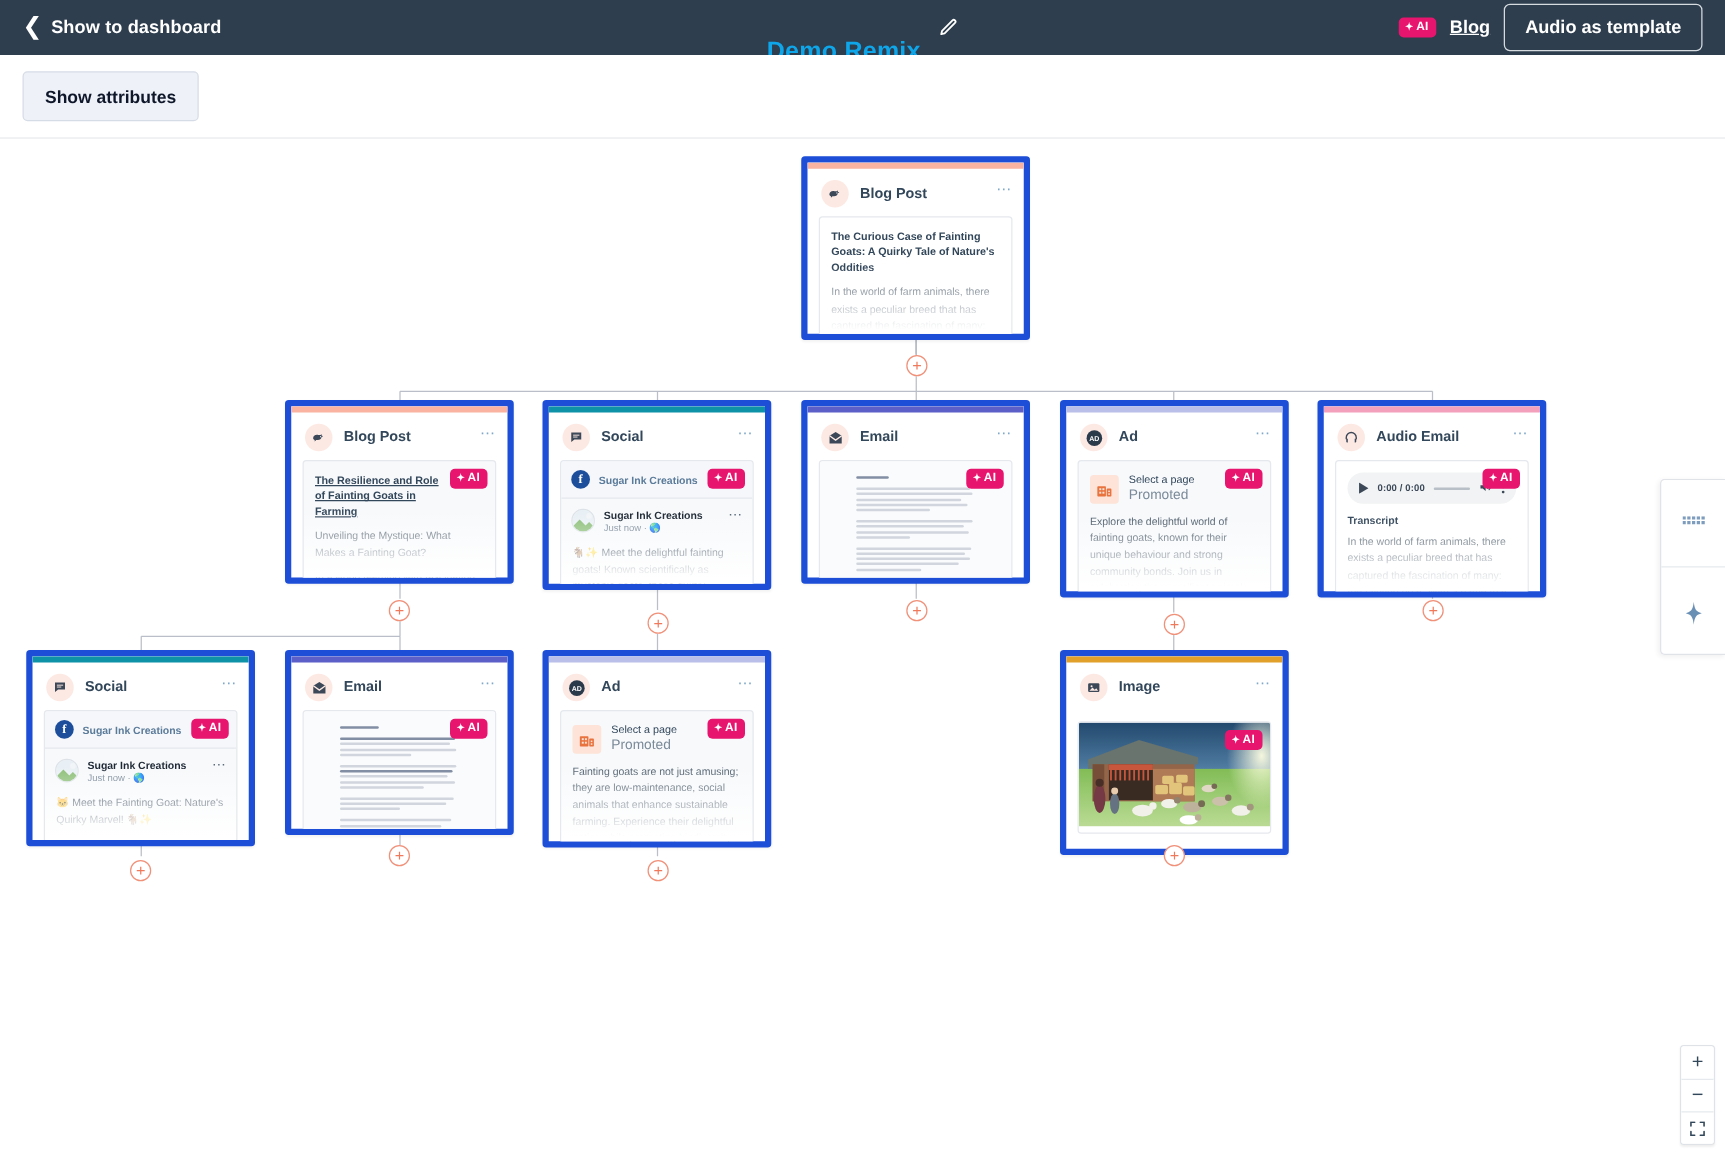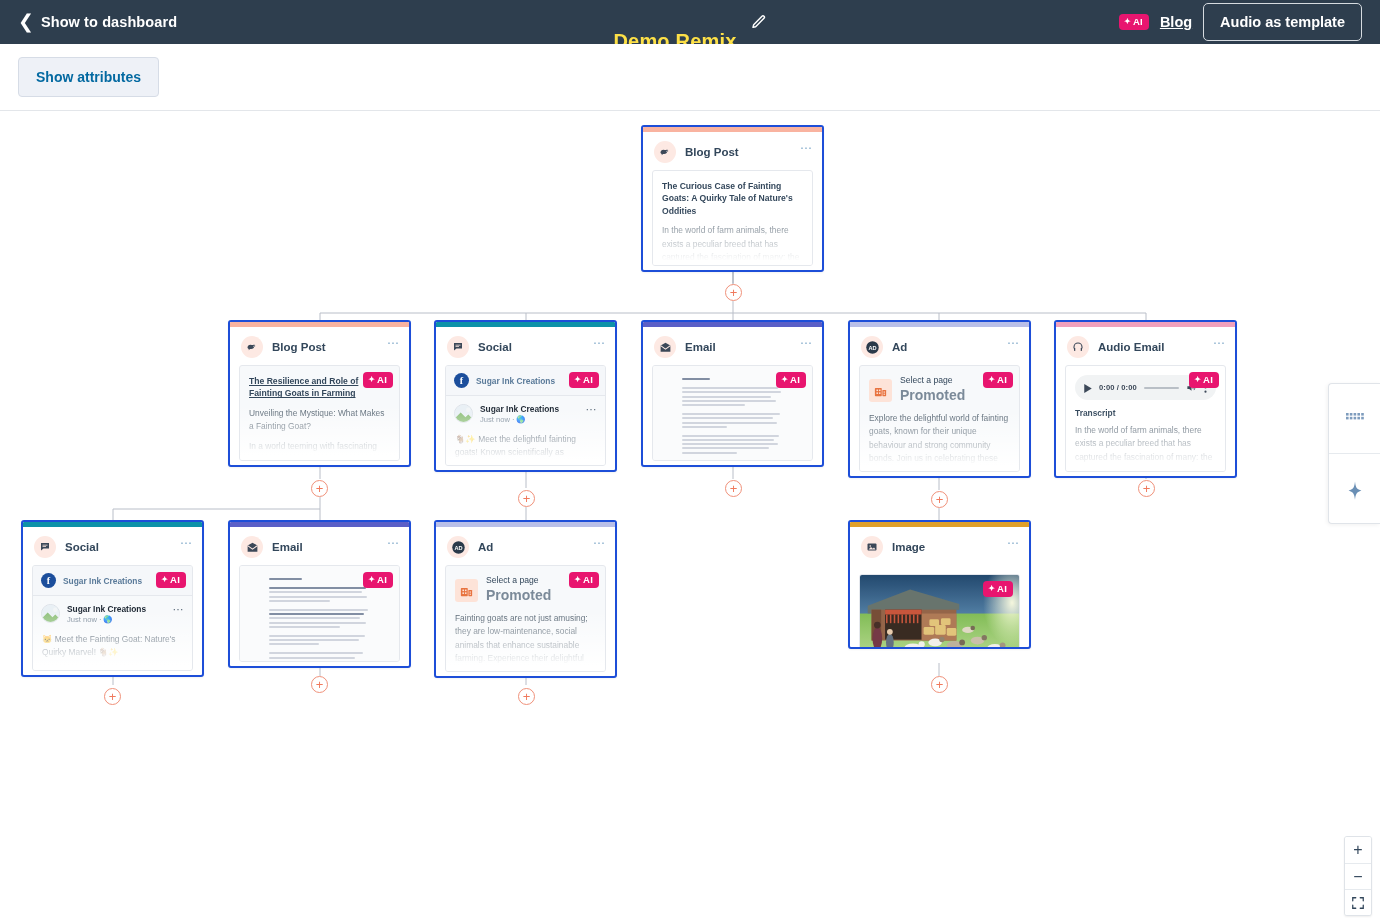--- a/index.html
+++ b/index.html
@@ -22,21 +22,21 @@
   #back-btn .chev {
     font-size: 19px; line-height: 1; font-weight: 400; margin-top: -2px;
   }
   #back-btn .lbl { font-size: 14.5px; font-weight: 700; letter-spacing: .1px; }
 
   #title-wrap {
     position: absolute; left: 0; right: 0; top: 0; height: 44px;
     display: flex; align-items: center; justify-content: center; gap: 14px;
     pointer-events: none;
   }
-  #doc-title { color: #fde047; font-size: 20px; font-weight: 700; letter-spacing: .2px; margin-top: 38px; }
+  #doc-title { color: #0ea5e9; font-size: 20px; font-weight: 700; letter-spacing: .2px; margin-top: 38px; }
   #edit-title-btn { pointer-events: auto; cursor: pointer; display: flex; align-items: center; }
 
   #topbar-right {
     position: absolute; right: 18px; top: 0; height: 44px;
     display: flex; align-items: center; gap: 11px;
   }
   .ai-badge {
     background: #e8156f; color: #fff; border-radius: 4px;
     font-size: 9.5px; font-weight: 600; padding: 3px 6px 3px 5px;
     display: inline-flex; align-items: center; gap: 2px; line-height: 1;
@@ -55,21 +55,21 @@
 
   
   #subbar {
     position: absolute; left: 0; top: 44px; width: 1380px; height: 67px;
     background: #fff; border-bottom: 1px solid #e3e6ea;
     display: flex; align-items: center; justify-content: space-between;
     padding: 0 18px;
   }
   .ghost-btn {
     background: #eef1f7; border: 1px solid #d6dce6; border-radius: 4px;
-    color: #0369a1; font-size: 14px; font-weight: 700;
+    color: #0f172a; font-size: 14px; font-weight: 700;
     padding: 11px 17px; cursor: pointer; font-family: inherit;
   }
 
   
   #canvas {
     position: absolute; left: 0; top: 111px; width: 1380px; height: 813px;
     background: #fff; overflow: hidden;
   }
   #edges { position: absolute; left: 0; top: 0; width: 1380px; height: 813px; }
 
@@ -78,21 +78,21 @@
     position: absolute; width: 17px; height: 17px; border-radius: 50%;
     background: #fff; border: 1.2px solid #f0917a; color: #f0795c;
     display: flex; align-items: center; justify-content: center;
     font-size: 13px; line-height: 1; cursor: pointer; font-family: inherit;
     padding: 0; z-index: 5;
   }
 
   
   .node {
     position: absolute; background: #fff;
-    border: 2px solid #1d4ed8; border-radius: 3px;
+    border: 5px solid #1d4ed8; border-radius: 3px;
     box-shadow: 0 1px 2px rgba(0,0,0,.05);
     overflow: hidden; z-index: 3;
   }
   .node-accent { height: 5px; width: 100%; }
   .node-head {
     display: flex; align-items: center; gap: 9px;
     padding: 9px 10px 7px 11px; position: relative;
   }
   .node-icon {
     width: 22px; height: 22px; border-radius: 50%;
@@ -157,21 +157,21 @@
   .soc-dots { margin-left: auto; color: #5b6b7b; font-size: 11px; letter-spacing: .5px; line-height: 1; cursor: pointer; }
   .soc-text { font-size: 8.4px; color: #2c3e50; line-height: 1.55; padding: 7px 1px 0 1px; }
 
   
   .ad-row { display: flex; align-items: center; gap: 8px; padding: 9px 9px 0 9px; position: relative; }
   .ad-thumb {
     width: 23px; height: 23px; border-radius: 3px; background: #fde3d8;
     display: flex; align-items: center; justify-content: center; flex: 0 0 auto;
   }
   .ad-title { font-size: 8.6px; font-weight: 400; color: #33475b; line-height: 1.3; }
-  .ad-sub { font-size: 14px; color: #7b8a99; line-height: 1.4; font-weight: bold; }
+  .ad-sub { font-size: 11px; color: #7b8a99; line-height: 1.4; }
 
   
   .mail-prev {
     background: #fafbfc; padding: 12px 10px; position: relative;
     display: flex; justify-content: center;
   }
   .mail-page { width: 72%; }
   .mline { height: 2px; background: #aeb6c4; border-radius: 1px; margin-bottom: 2.2px; opacity: .55; }
   .mline.dark { background: #5a6a86; opacity: .75; }
   .mgap { height: 5px; }
@@ -648,21 +648,21 @@
         </span>
         <span>
           <span class="ad-title" style="display:block;">Select a page</span>
           <span class="ad-sub" style="display:block;">Promoted</span>
         </span>
       </div>
       <div class="body-p2">Fainting goats are not just amusing; they are low-maintenance, social animals that enhance sustainable farming. Experience their delightful antics while promoting biodiversity and pasture health. Join the movement for joy filled eco-friendly</div>
     </div>
   </div>
 
-  <div class="node" style="left:848px; top:409px; width:183px; height:129px;">
+  <div class="node" style="left:848px; top:409px; width:183px; height:164px;">
     <div class="node-accent" style="background:#e0a02a;"></div>
     <div class="node-head">
       <span class="node-icon">
         <svg width="12" height="12" viewBox="0 0 24 24" fill="#3c4858">
           <rect x="3" y="5" width="18" height="14" rx="2"></rect>
           <circle cx="8.5" cy="10" r="1.6" fill="#fde9e3"></circle>
           <path d="M5 17l5-5 3.5 3.5L16 13l3 4z" fill="#fde9e3"></path>
         </svg>
       </span>
       <span class="node-title">Image</span>

